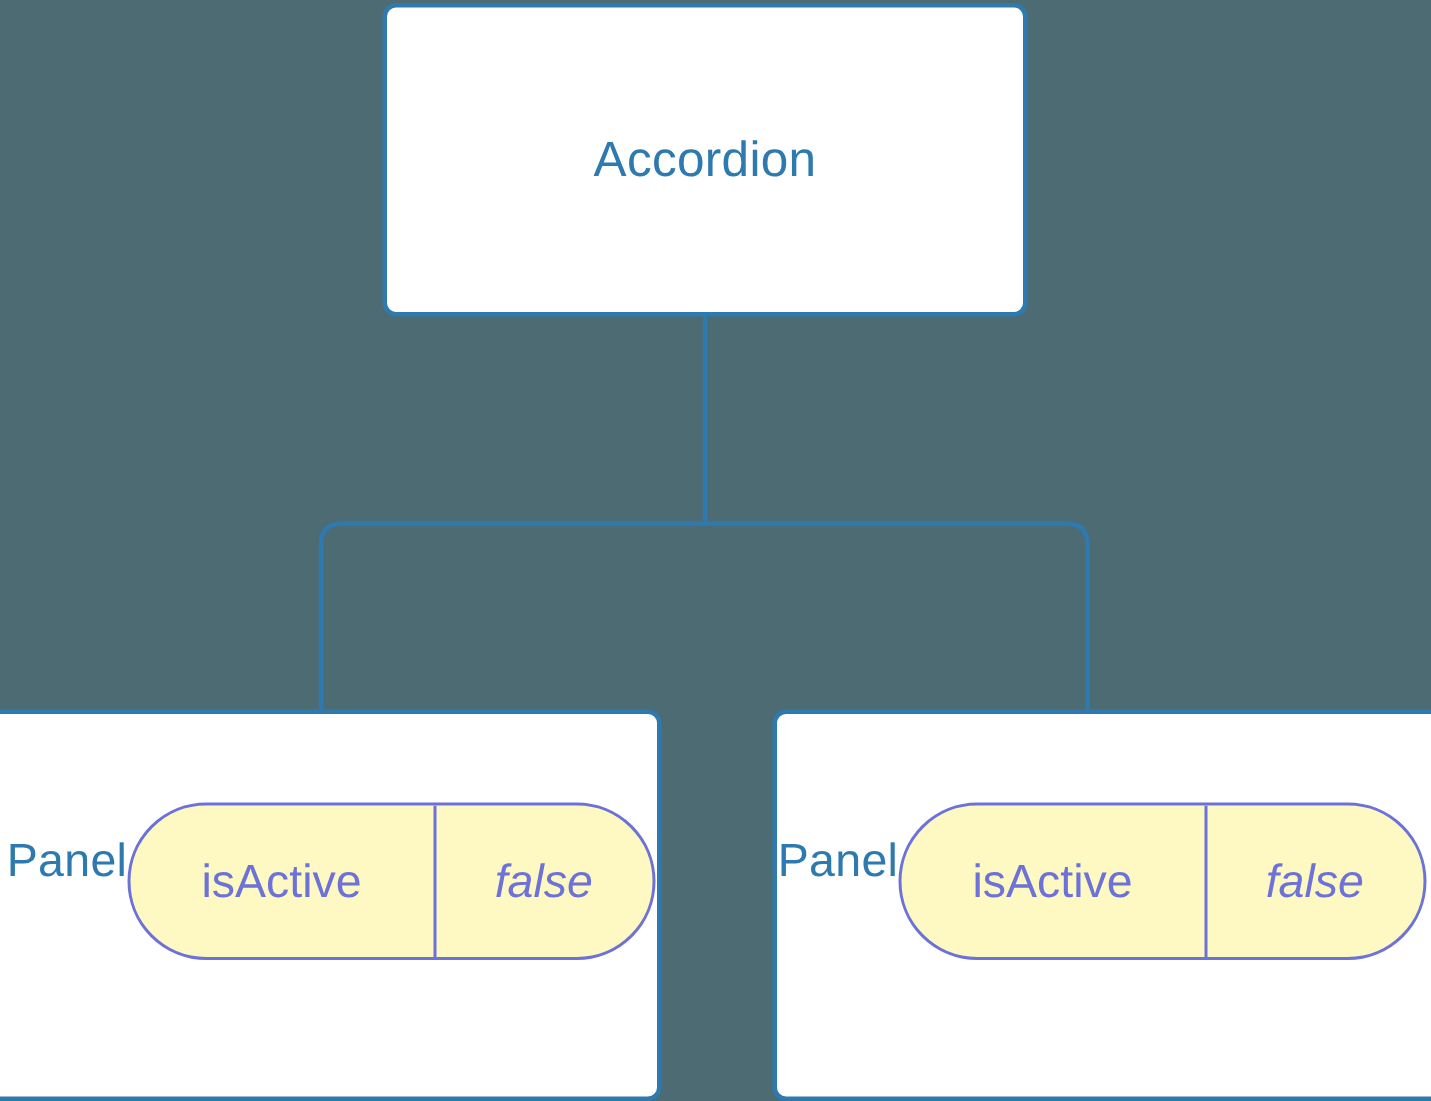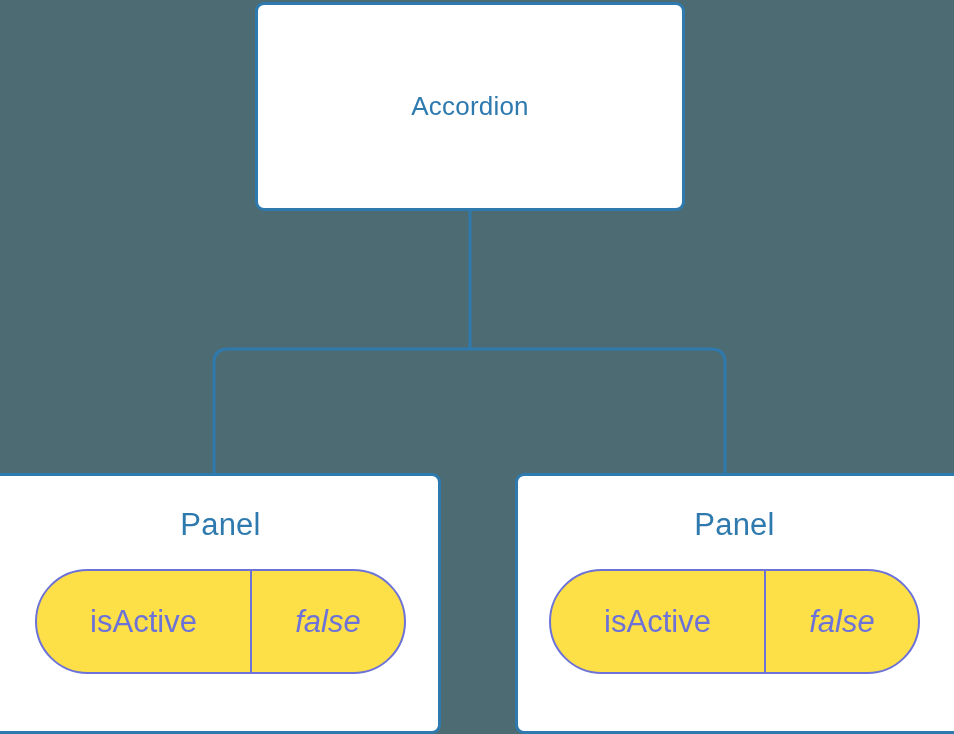--- a/index.html
+++ b/index.html
@@ -49,21 +49,21 @@
   .node-root {
     left: 255px;
     top: 2px;
     width: 430px;
     height: 209px;
     justify-content: center;
   }
 
   .node-title {
     color: #2e7aae;
-    font-size: 26px;
+    font-size: 33px;
     line-height: 1.1;
     font-weight: 400;
     letter-spacing: 0.2px;
     white-space: nowrap;
   }
 
   .node-child {
     top: 473px;
     height: 261px;
     padding-top: 32px;
@@ -83,36 +83,36 @@
   .node-child-right {
     left: 515px;
     width: 449px;
     border-top-right-radius: 0;
     border-bottom-right-radius: 0;
   }
 
   
   .child-inner {
     display: flex;
-    flex-direction: column;
+    flex-direction: row;
     align-items: center;
     width: 432px;
   }
   .node-child-left .child-inner { margin-left: 10px; }
   .node-child-right .child-inner { margin-right: 10px; }
 
   
   .prop-pill {
     margin-top: 27px;
     display: flex;
     align-items: stretch;
     height: 105px;
     border: 2px solid #6c72d8;
     border-radius: 53px;
-    background: #fde047;
+    background: #fef9c3;
     box-sizing: border-box;
     overflow: hidden;
   }
 
   .prop-key,
   .prop-value {
     display: flex;
     align-items: center;
     justify-content: center;
     color: #6c72d8;

